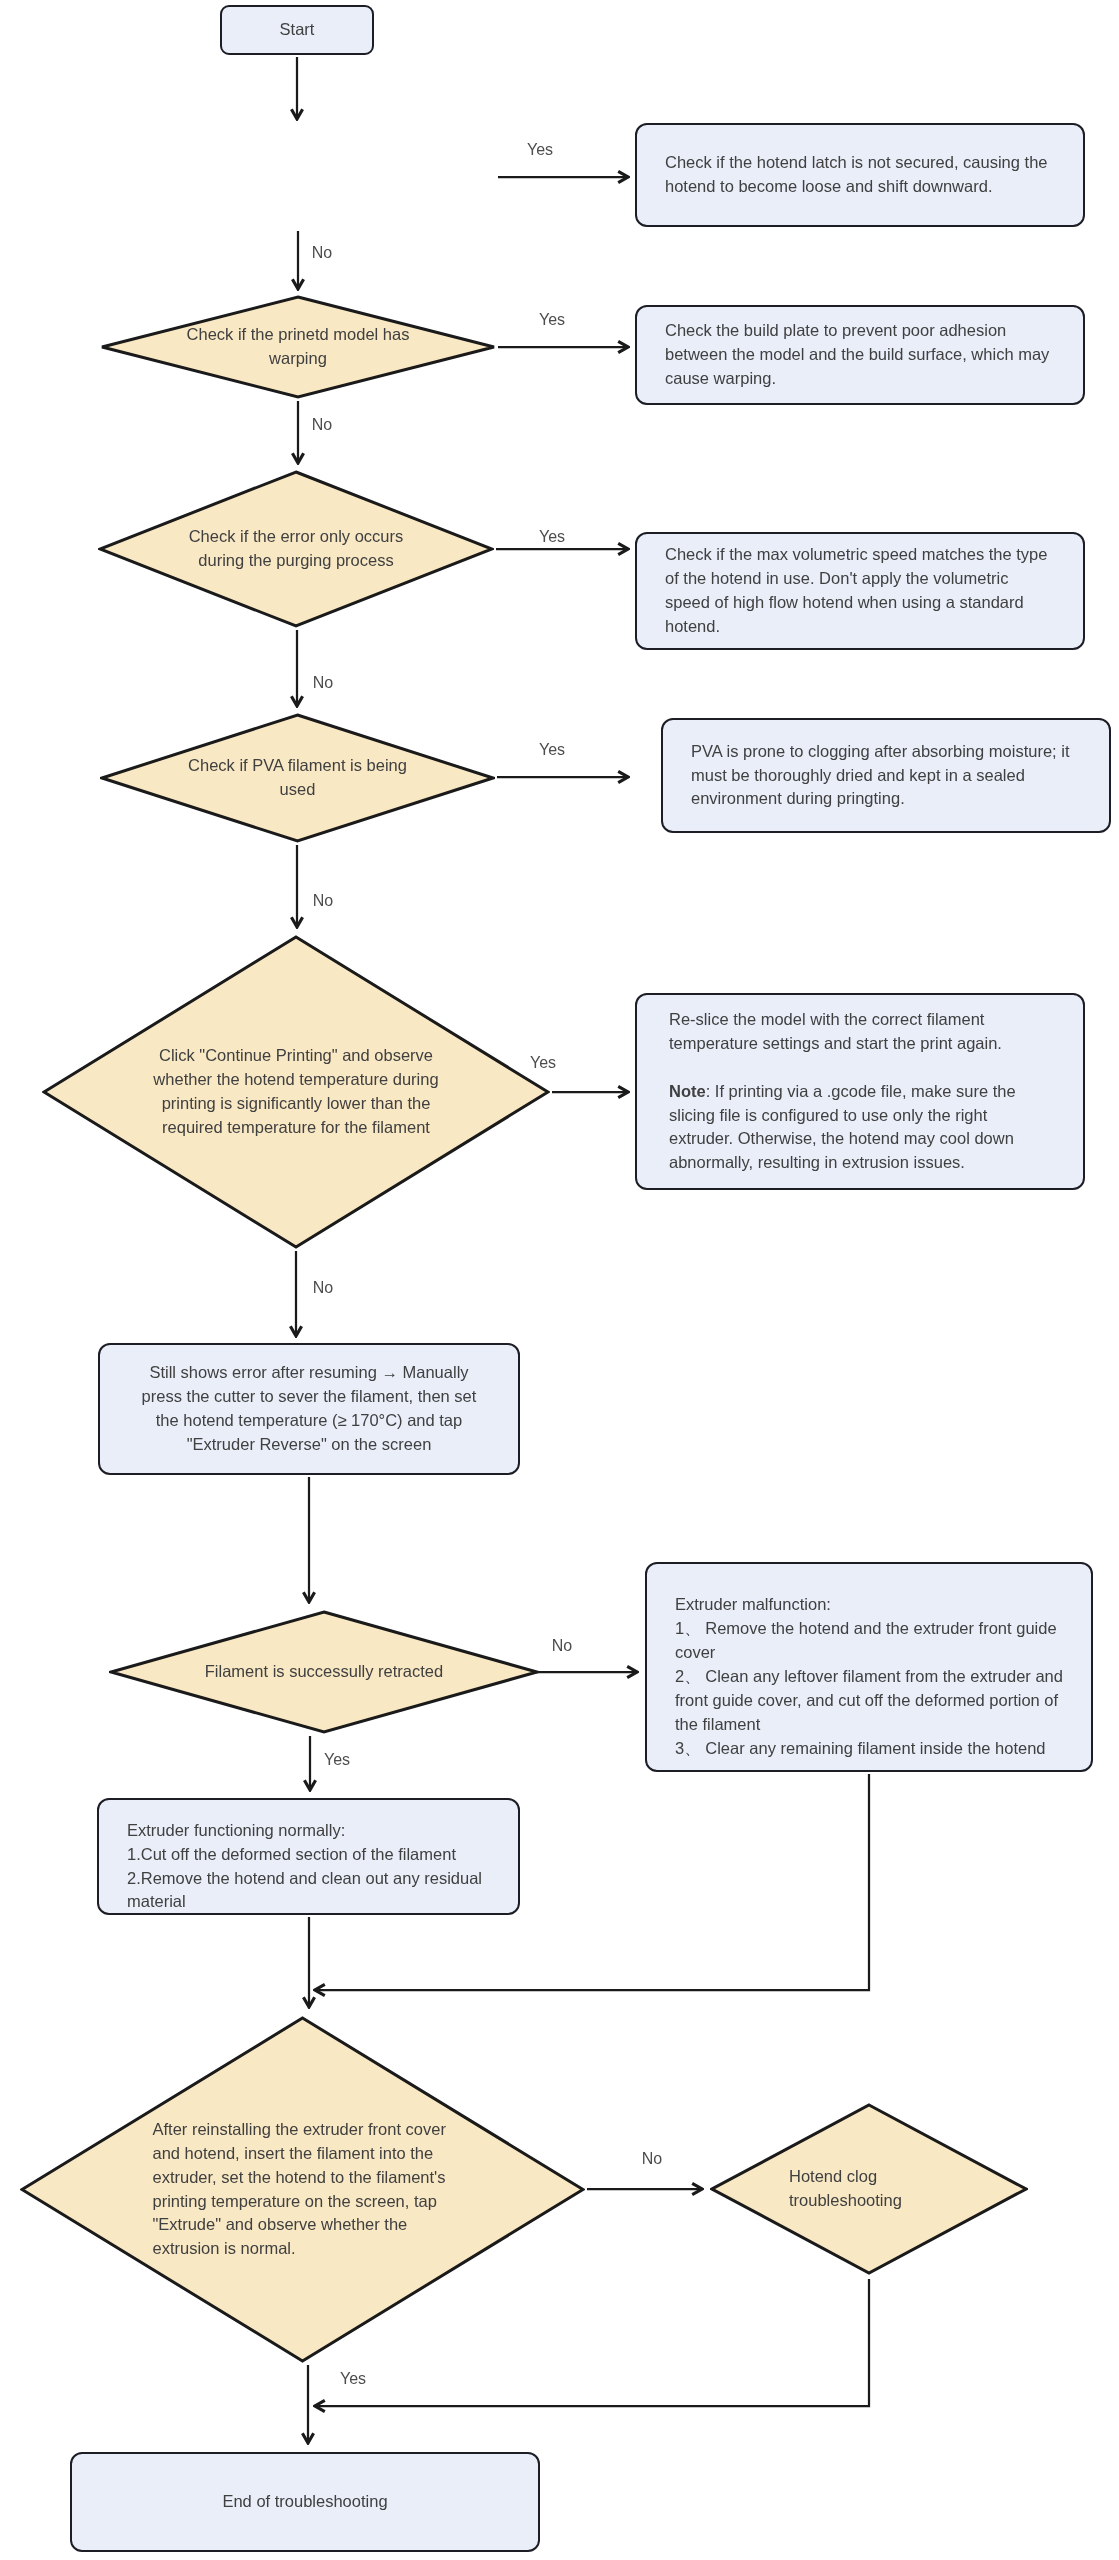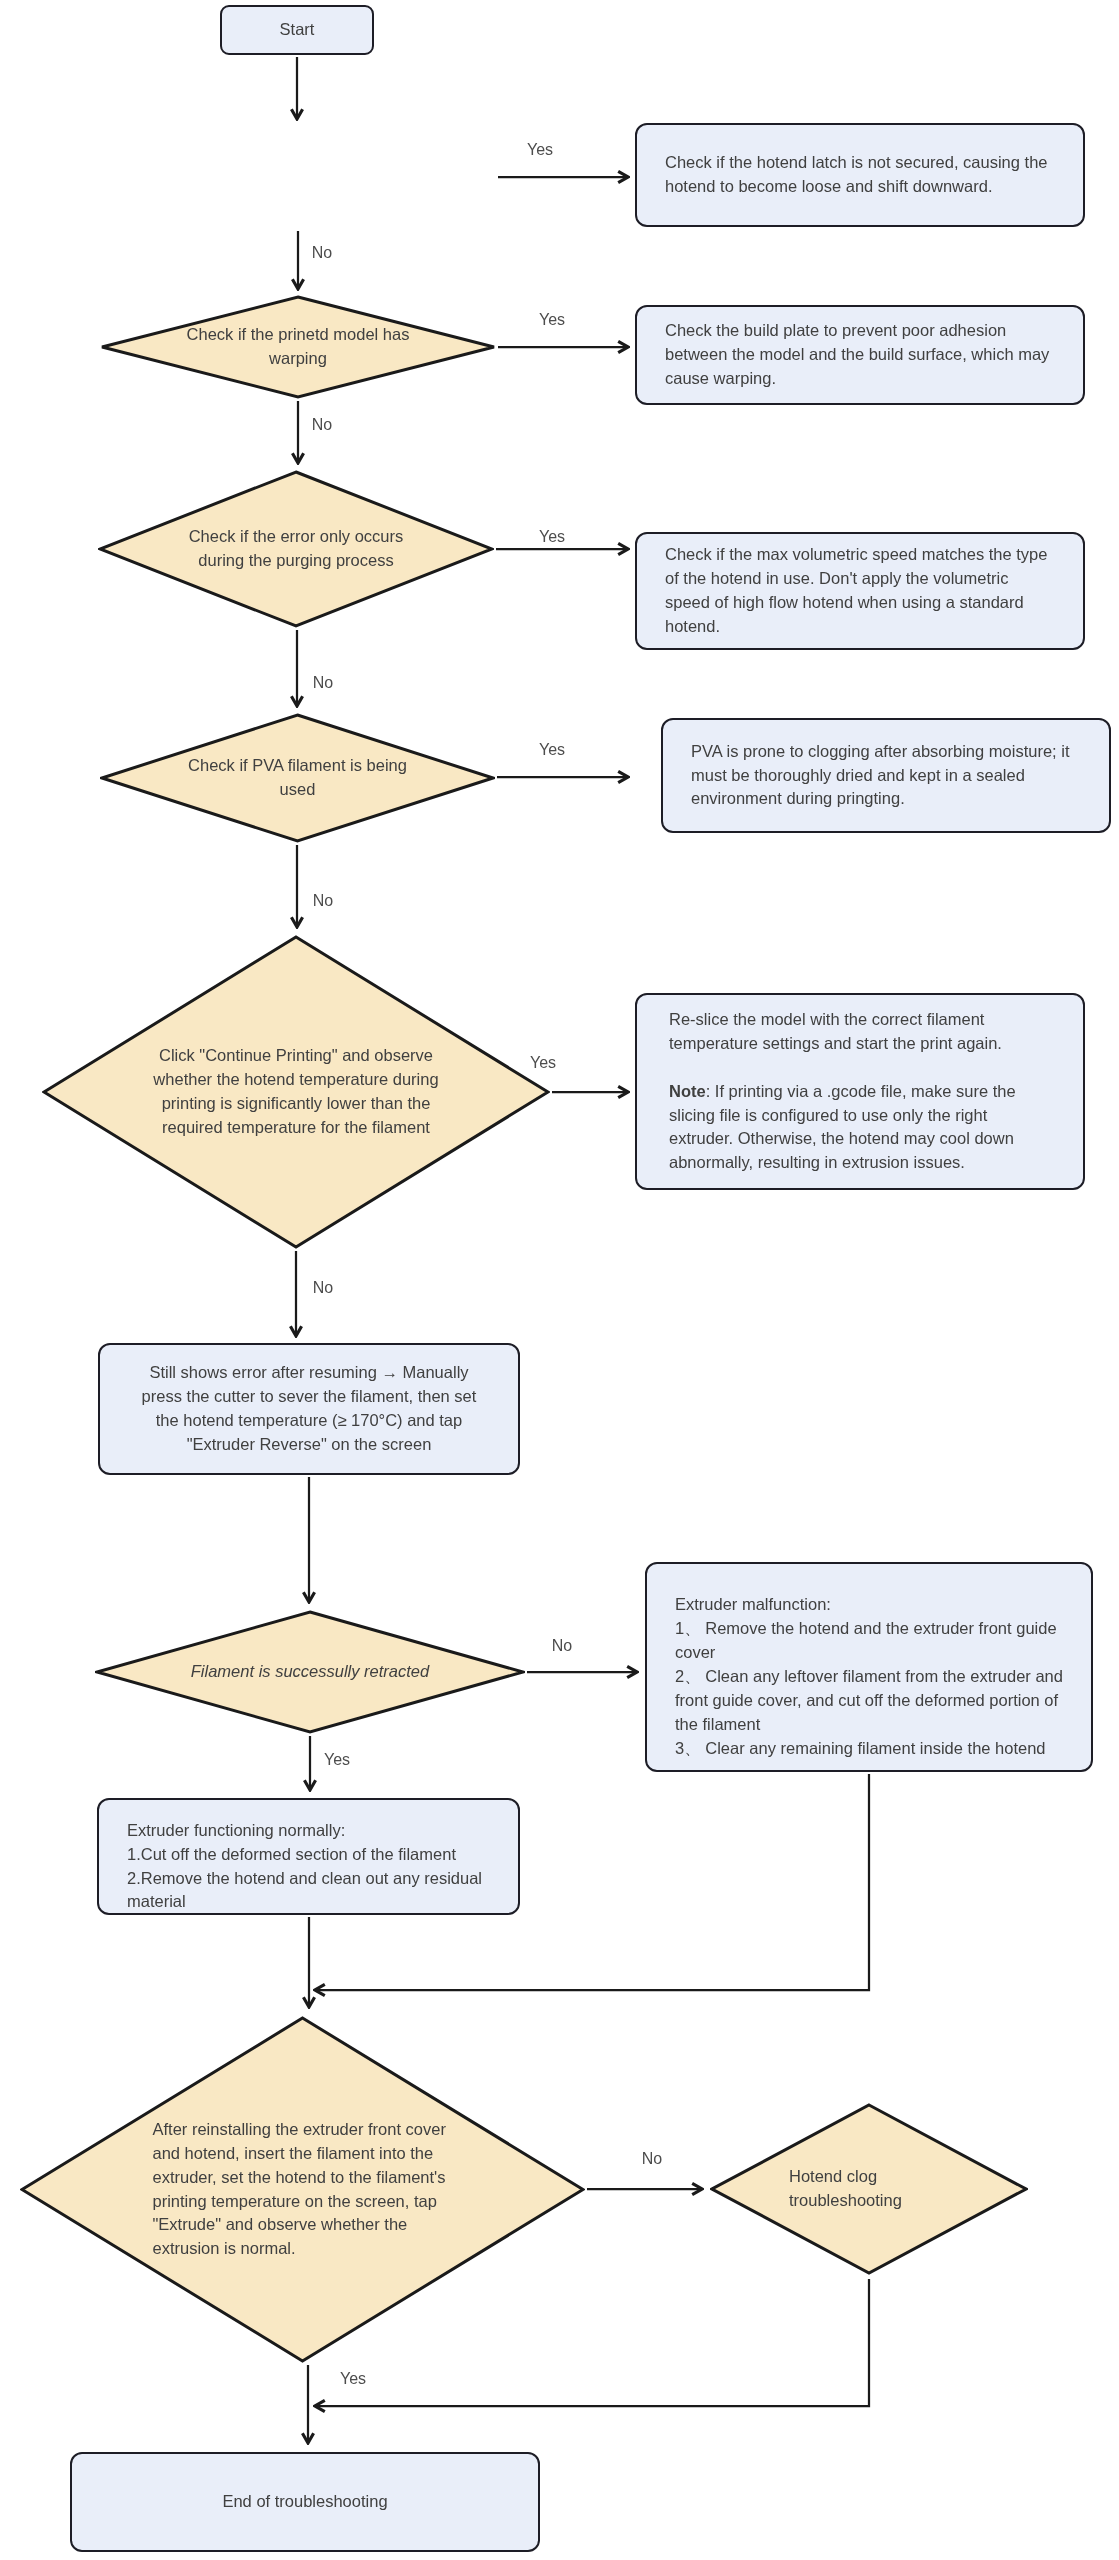--- a/index.html
+++ b/index.html
@@ -132,21 +132,21 @@
     <div>
       <p class="mb">Re-slice the model with the correct filament temperature settings and start the print again.</p>
       <p><b>Note</b><span>: If printing via a .gcode file, make sure the slicing file is configured to use only the right extruder. Otherwise, the hotend may cool down abnormally, resulting in extrusion issues.</span></p>
     </div>
   </div>
 
   <div class="node process center" style="left:98px;top:1343px;width:422px;height:132px;">
     <span>Still shows error after resuming → Manually press the cutter to sever the filament, then set the hotend temperature (≥ 170°C) and tap "Extruder Reverse" on the screen</span>
   </div>
 
-  <div class="node decision" style="left:95px;top:1610px;width:430px;height:124px;font-style:italic;">
+  <div class="node decision" style="left:109px;top:1610px;width:430px;height:124px;">
     <svg viewBox="0 0 430 124" preserveAspectRatio="none">
         <polygon points="215,2 428,62 215,122 2,62"></polygon>
       </svg>
     <div class="dtext">
         <span style="width:240px">Filament is successully retracted</span>
       </div>
   </div>
   <div class="node process" style="left:645px;top:1562px;width:448px;height:210px;">
     <span class="pre">Extruder malfunction:
 1、 Remove the hotend and the extruder front guide cover

